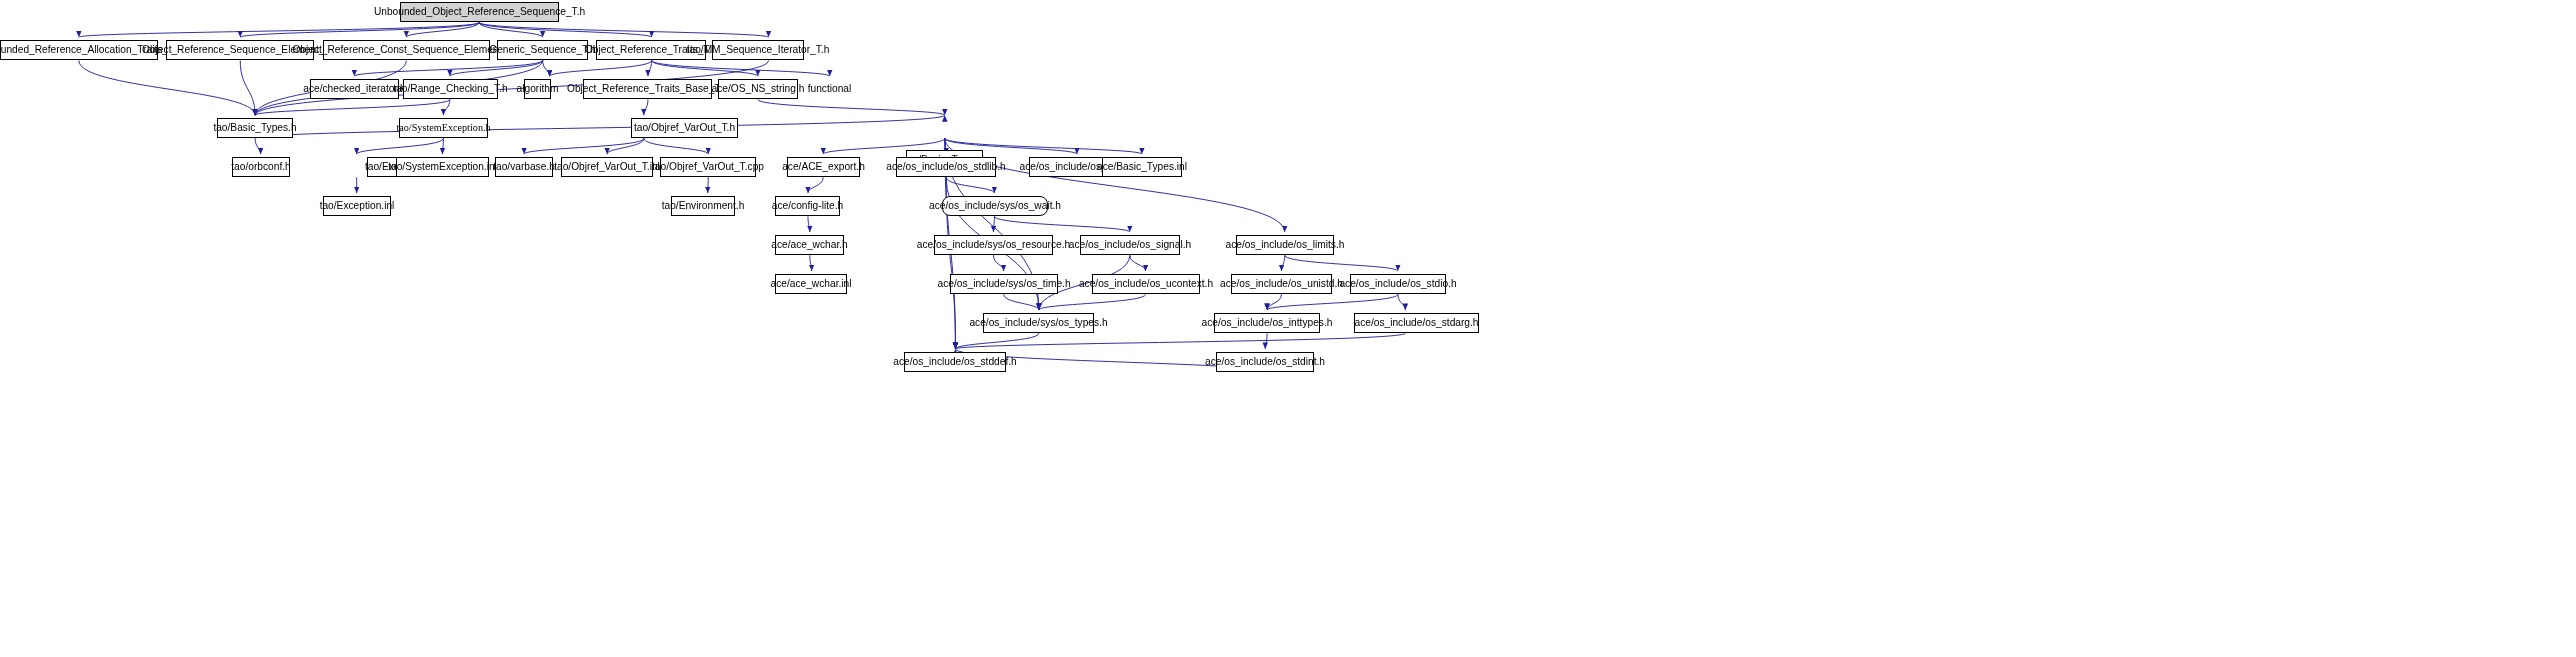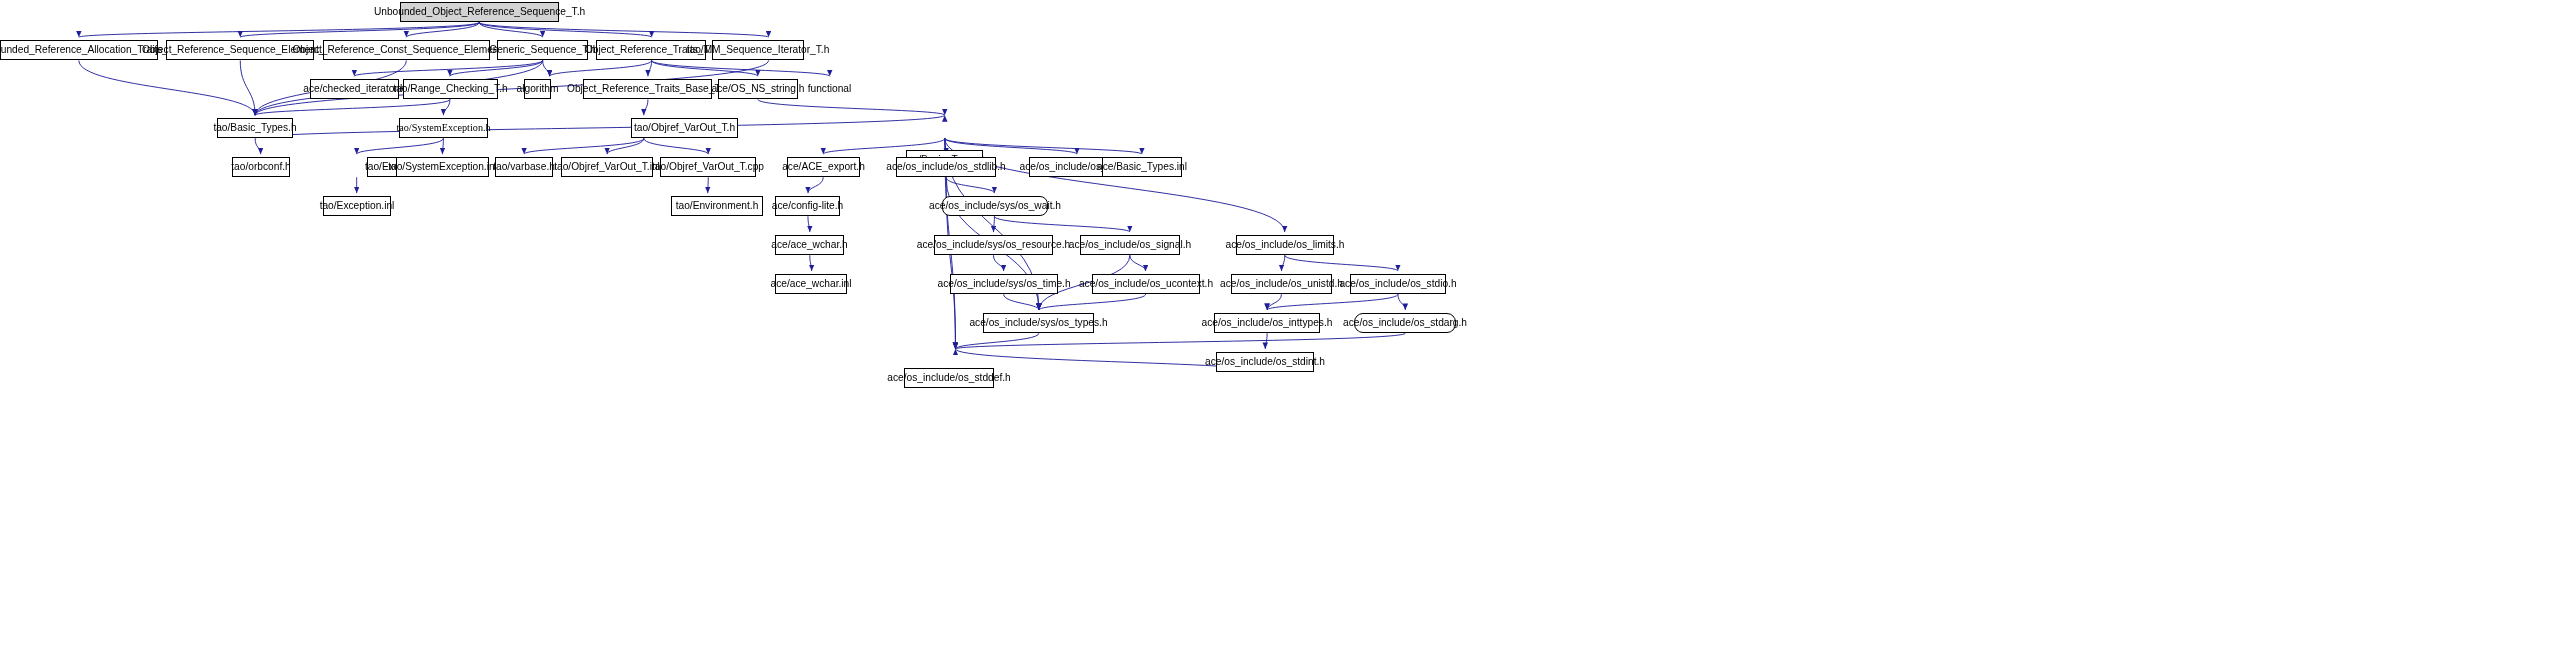--- a/index.html
+++ b/index.html
@@ -107,32 +107,32 @@
       <div class="node" style="left: 324px; top: 157px; width: 66px; margin-left: 43px;">tao/Exception.h</div>
       <div class="node" style="left: 396px; top: 157px; width: 93px;">tao/SystemException.inl</div>
       <div class="node" style="left: 495px; top: 157px; width: 58px;">tao/varbase.h</div>
       <div class="node" style="left: 561px; top: 157px; width: 92px;">tao/Objref_VarOut_T.inl</div>
       <div class="node" style="left: 660px; top: 157px; width: 96px;">tao/Objref_VarOut_T.cpp</div>
       <div class="node" style="left: 787px; top: 157px; width: 73px;">ace/ACE_export.h</div>
       <div class="node" style="left: 896px; top: 157px; width: 100px;">ace/os_include/os_stdlib.h</div>
       <div class="node" style="left: 1029px; top: 157px; width: 96px;">ace/os_include/os_float.h</div>
       <div class="node" style="left: 1102px; top: 157px; width: 80px;">ace/Basic_Types.inl</div>
       <div class="node" style="left: 323px; top: 196px; width: 68px;">tao/Exception.inl</div>
-      <div class="node" style="left: 671px; top: 196px; width: 92px;">tao/Environment.h</div>
+      <div class="node" style="left: 671px; top: 196px; width: 64px;">tao/Environment.h</div>
       <div class="node" style="left: 775px; top: 196px; width: 65px;">ace/config-lite.h</div>
       <div class="node" style="left: 942px; top: 196px; width: 106px; border-radius: 8px;">ace/os_include/sys/os_wait.h</div>
       <div class="node" style="left: 934px; top: 235px; width: 119px; text-align: center;">ace/os_include/sys/os_resource.h</div>
       <div class="node" style="left: 1080px; top: 235px; width: 100px;">ace/os_include/os_signal.h</div>
       <div class="node" style="left: 1236px; top: 235px; width: 98px;">ace/os_include/os_limits.h</div>
       <div class="node" style="left: 775px; top: 235px; width: 69px;">ace/ace_wchar.h</div>
       <div class="node" style="left: 950px; top: 274px; width: 108px;">ace/os_include/sys/os_time.h</div>
       <div class="node" style="left: 1092px; top: 274px; width: 108px;">ace/os_include/os_ucontext.h</div>
       <div class="node" style="left: 1231px; top: 274px; width: 101px;">ace/os_include/os_unistd.h</div>
       <div class="node" style="left: 1350px; top: 274px; width: 96px;">ace/os_include/os_stdio.h</div>
       <div class="node" style="left: 775px; top: 274px; width: 72px;">ace/ace_wchar.inl</div>
       <div class="node" style="left: 983px; top: 313px; width: 111px;">ace/os_include/sys/os_types.h</div>
       <div class="node" style="left: 1214px; top: 313px; width: 106px;">ace/os_include/os_inttypes.h</div>
-      <div class="node" style="left: 1354px; top: 313px; width: 102px; border-radius: 9px;">ace/os_include/os_stdarg.h</div>
-      <div class="node" style="left: 904px; top: 352px; width: 90px; margin-top: 16px;">ace/os_include/os_stddef.h</div>
+      <div class="node" style="left: 1354px; top: 313px; width: 125px;">ace/os_include/os_stdarg.h</div>
+      <div class="node" style="left: 904px; top: 352px; width: 102px;">ace/os_include/os_stddef.h</div>
       <div class="node" style="left: 1216px; top: 352px; width: 98px;">ace/os_include/os_stdint.h</div>
     </div>
 </div>
 
 
 </body></html>

